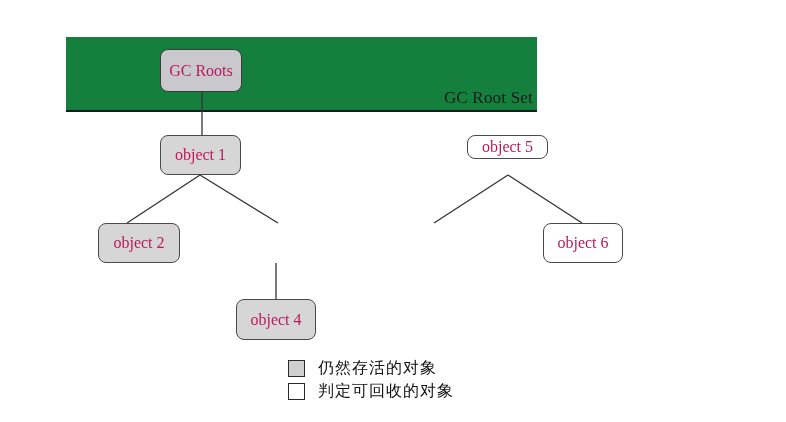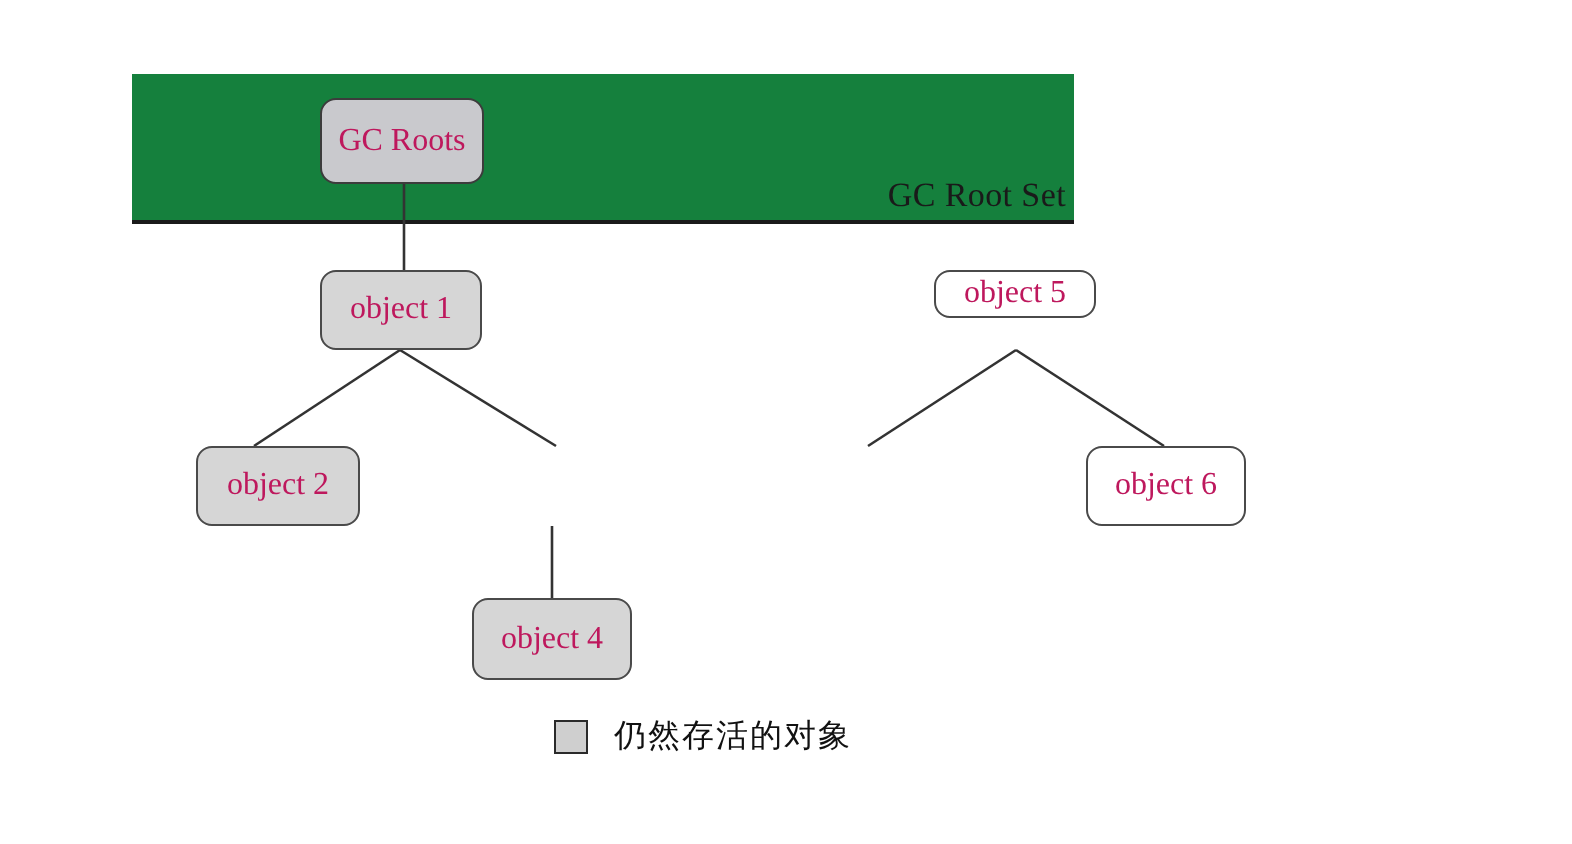--- a/index.html
+++ b/index.html
@@ -25,21 +25,21 @@
   .node.alive{background:#d6d6d6;}
   .node.recyclable{background:#ffffff;}
   .n-gcroots{left:160px;top:49px;width:82px;height:43px;}
   .n-obj1{left:160px;top:135px;width:81px;height:40px;}
   .n-obj2{left:98px; top:223px;width:82px;height:40px;}
   .n-obj3{left:236px;top:223px;width:80px;height:40px;}
   .n-obj4{left:236px;top:299px;width:80px;height:41px;}
   .n-obj5{left:467px;top:135px;width:81px;height:24px;}
   .n-obj6{left:393px;top:223px;width:80px;height:40px;}
   .n-obj7{left:543px;top:223px;width:80px;height:40px;}
-  .legend{position:absolute;left:277px;top:359px;text-align:right;}
+  .legend{position:absolute;left:288px;top:359px;text-align:right;}
   .legend-row{display:flex;align-items:center;margin-bottom:5px;height:18px;}
   .swatch{
     width:17px;height:17px;border:1.5px solid #2a2a2a;box-sizing:border-box;
     margin-right:13px;flex:0 0 auto;
   }
   .swatch.alive{background:#cfcfcf;}
   .swatch.recyclable{background:#ffffff;}
   .legend-label{font-size:16px;color:#111;letter-spacing:1px;white-space:nowrap;}
 </style>
 </head>
@@ -79,15 +79,19 @@
   </div>
   <div class="node recyclable n-obj7">
     <span>object 6</span>
   </div>
 
   <div class="legend">
     <div class="legend-row">
       <span class="swatch alive"></span>
       <span class="legend-label">仍然存活的对象</span>
     </div>
+    <div class="legend-row">
+      <span class="swatch recyclable"></span>
+      <span class="legend-label">判定可回收的对象</span>
+    </div>
   </div>
 
 </div>
 
 </body></html>

